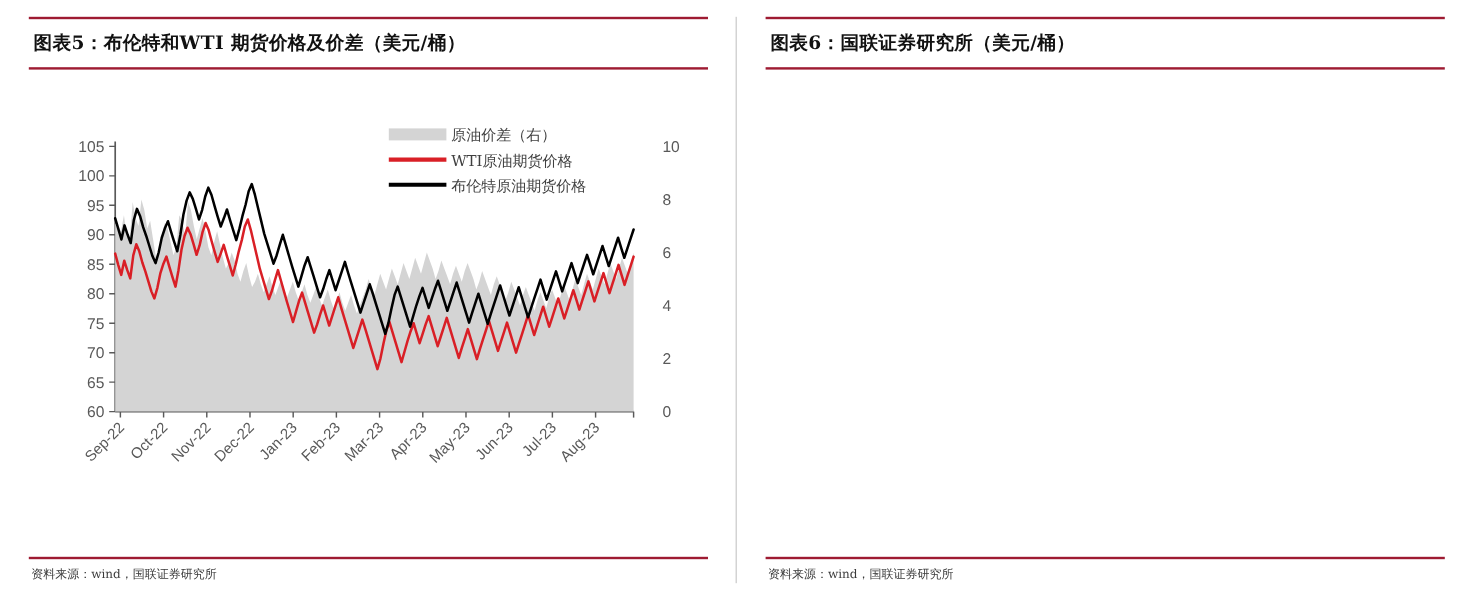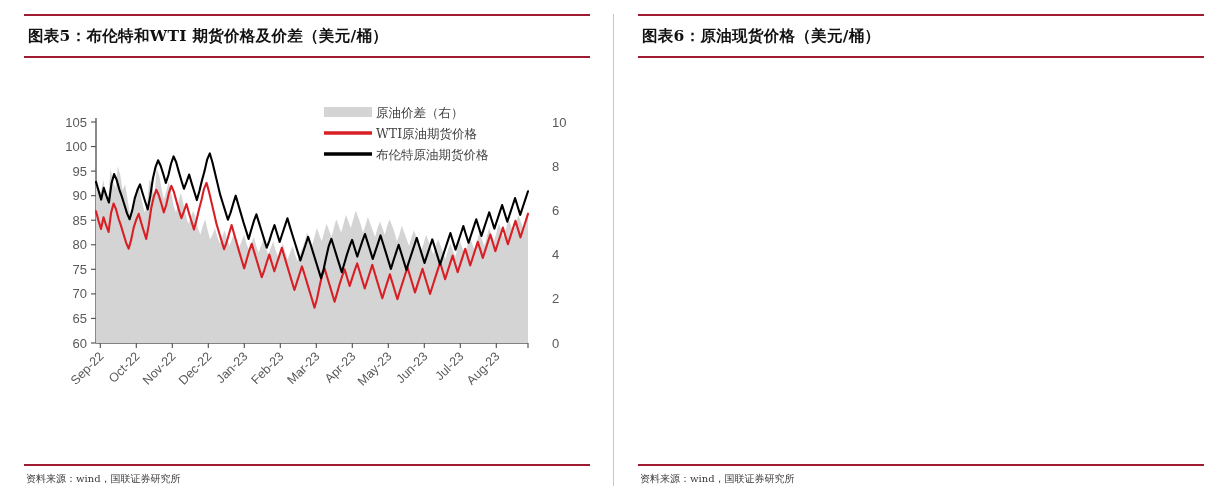--- a/index.html
+++ b/index.html
@@ -141,21 +141,21 @@
 
     <div class="ftr">
       <div class="rule"></div>
       <div class="src">资料来源：wind，国联证券研究所</div>
     </div>
   </section>
 
   <section class="panel panel-right">
     <div class="hdr">
       <div class="rule-top"></div>
-      <div class="title">图表6：原油现货价格（美元/桶）</div>
+      <div class="title">图表6：国联证券研究所（美元/桶）</div>
       <div class="rule-bot"></div>
     </div>
 
     <div class="ftr">
       <div class="rule"></div>
       <div class="src">资料来源：wind，国联证券研究所</div>
     </div>
   </section>
 
 </div>

